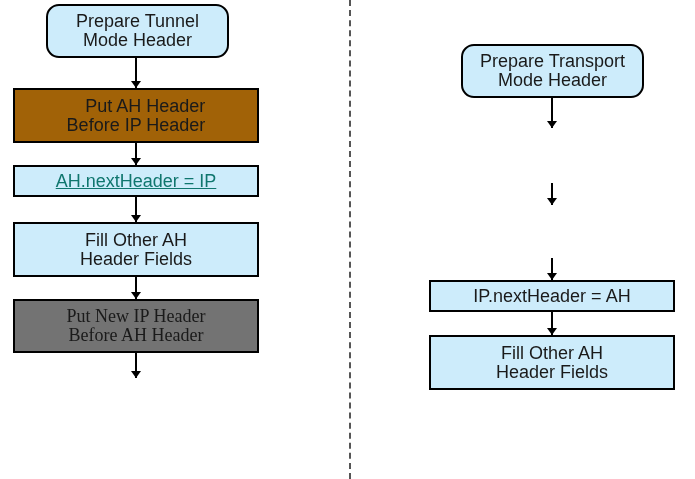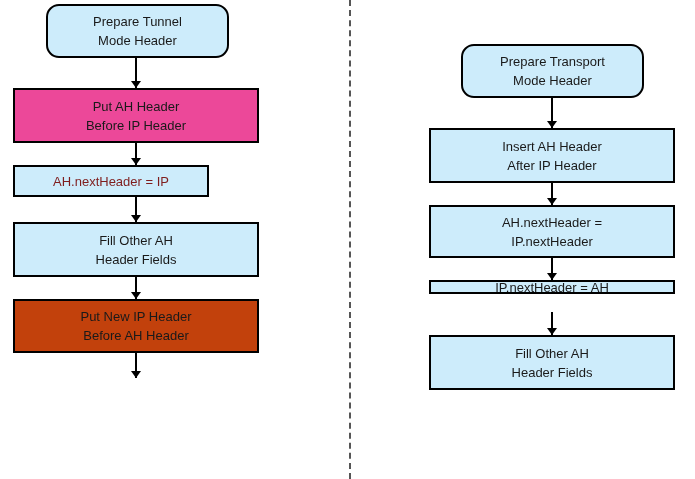--- a/index.html
+++ b/index.html
@@ -20,21 +20,21 @@
   .node {
     position: absolute;
     box-sizing: border-box;
     background: #cdecfb;
     border: 2px solid #000000;
     display: flex;
     align-items: center;
     justify-content: center;
     text-align: center;
     color: #1a1a1a;
-    font-size: 13px;
+    font-size: 18px;
     line-height: 19px;
     letter-spacing: 0px;
     white-space: pre-line;
     font-family: "Liberation Sans", sans-serif;
   }
   .node.terminator {
     border-radius: 13px;
   }
   .connector {
     position: absolute;
@@ -87,26 +87,26 @@
       <div class="connector" style="left: 136px; top: 277px; height: 22px;">
         <div class="shaft" style="height: 22px; background: rgb(0, 0, 0);"></div>
         <div class="head" style="border-top-color: rgb(0, 0, 0);"></div>
       </div>
       <div class="connector" style="left: 136px; top: 353px; height: 25px;">
         <div class="shaft" style="height: 25px; background: rgb(0, 0, 0);"></div>
         <div class="head" style="border-top-color: rgb(0, 0, 0);"></div>
       </div>
       <div class="node terminator" style="left: 46px; top: 4px; width: 183px; height: 54px; background: rgb(205, 236, 251); border-color: rgb(0, 0, 0); color: rgb(26, 26, 26);">Prepare Tunnel
 Mode Header</div>
-      <div class="node" style="left: 13px; top: 88px; width: 246px; height: 55px; background: #ec4899; border-color: rgb(0, 0, 0); color: rgb(26, 26, 26);">Put AH Header
+      <div class="node" style="left: 13px; top: 88px; width: 246px; height: 55px; background: #a16207; border-color: rgb(0, 0, 0); color: rgb(26, 26, 26); text-align: right;">Put AH Header
 Before IP Header</div>
-      <div class="node" style="left: 13px; top: 165px; width: 196px; height: 32px; background: rgb(205, 236, 251); border-color: rgb(0, 0, 0); color: #7f1d1d;">AH.nextHeader = IP</div>
+      <div class="node" style="left: 13px; top: 165px; width: 246px; height: 32px; background: rgb(205, 236, 251); border-color: rgb(0, 0, 0); color: #0f766e; text-decoration: underline;">AH.nextHeader = IP</div>
       <div class="node" style="left: 13px; top: 222px; width: 246px; height: 55px; background: rgb(205, 236, 251); border-color: rgb(0, 0, 0); color: rgb(26, 26, 26);">Fill Other AH
 Header Fields</div>
-      <div class="node" style="left: 13px; top: 299px; width: 246px; height: 54px; background: #c2410c; border-color: rgb(0, 0, 0); color: rgb(26, 26, 26);">Put New IP Header
+      <div class="node" style="left: 13px; top: 299px; width: 246px; height: 54px; background: #737373; border-color: rgb(0, 0, 0); color: rgb(26, 26, 26); font-family: Liberation Serif, serif;">Put New IP Header
 Before AH Header</div>
     </div>
     <div style="position: absolute; left: 0px; top: 0px; width: 100%; height: 100%; margin-top: 40px;">
       <div class="connector" style="left: 552px; top: 58px; height: 30px;">
         <div class="shaft" style="height: 30px; background: rgb(0, 0, 0);"></div>
         <div class="head" style="border-top-color: rgb(0, 0, 0);"></div>
       </div>
       <div class="connector" style="left: 552px; top: 143px; height: 22px;">
         <div class="shaft" style="height: 22px; background: rgb(0, 0, 0);"></div>
         <div class="head" style="border-top-color: rgb(0, 0, 0);"></div>
@@ -114,21 +114,17 @@
       <div class="connector" style="left: 552px; top: 218px; height: 22px;">
         <div class="shaft" style="height: 22px; background: rgb(0, 0, 0);"></div>
         <div class="head" style="border-top-color: rgb(0, 0, 0);"></div>
       </div>
       <div class="connector" style="left: 552px; top: 272px; height: 23px;">
         <div class="shaft" style="height: 23px; background: rgb(0, 0, 0);"></div>
         <div class="head" style="border-top-color: rgb(0, 0, 0);"></div>
       </div>
       <div class="node terminator" style="left: 461px; top: 4px; width: 183px; height: 54px; background: rgb(205, 236, 251); border-color: rgb(0, 0, 0); color: rgb(26, 26, 26);">Prepare Transport
 Mode Header</div>
-      <div class="node" style="left: 429px; top: 88px; width: 246px; height: 55px; background: rgb(205, 236, 251); border-color: rgb(0, 0, 0); color: rgb(26, 26, 26);">Insert AH Header
-After IP Header</div>
-      <div class="node" style="left: 429px; top: 165px; width: 246px; height: 53px; background: rgb(205, 236, 251); border-color: rgb(0, 0, 0); color: rgb(26, 26, 26);">AH.nextHeader =
-IP.nextHeader</div>
-      <div class="node" style="left: 429px; top: 240px; width: 246px; height: 14px; background: rgb(205, 236, 251); border-color: rgb(0, 0, 0); color: rgb(26, 26, 26);">IP.nextHeader = AH</div>
+      <div class="node" style="left: 429px; top: 240px; width: 246px; height: 32px; background: rgb(205, 236, 251); border-color: rgb(0, 0, 0); color: rgb(26, 26, 26);">IP.nextHeader = AH</div>
       <div class="node" style="left: 429px; top: 295px; width: 246px; height: 55px; background: rgb(205, 236, 251); border-color: rgb(0, 0, 0); color: rgb(26, 26, 26);">Fill Other AH
 Header Fields</div>
     </div>
   </div>
 
 </body></html>

